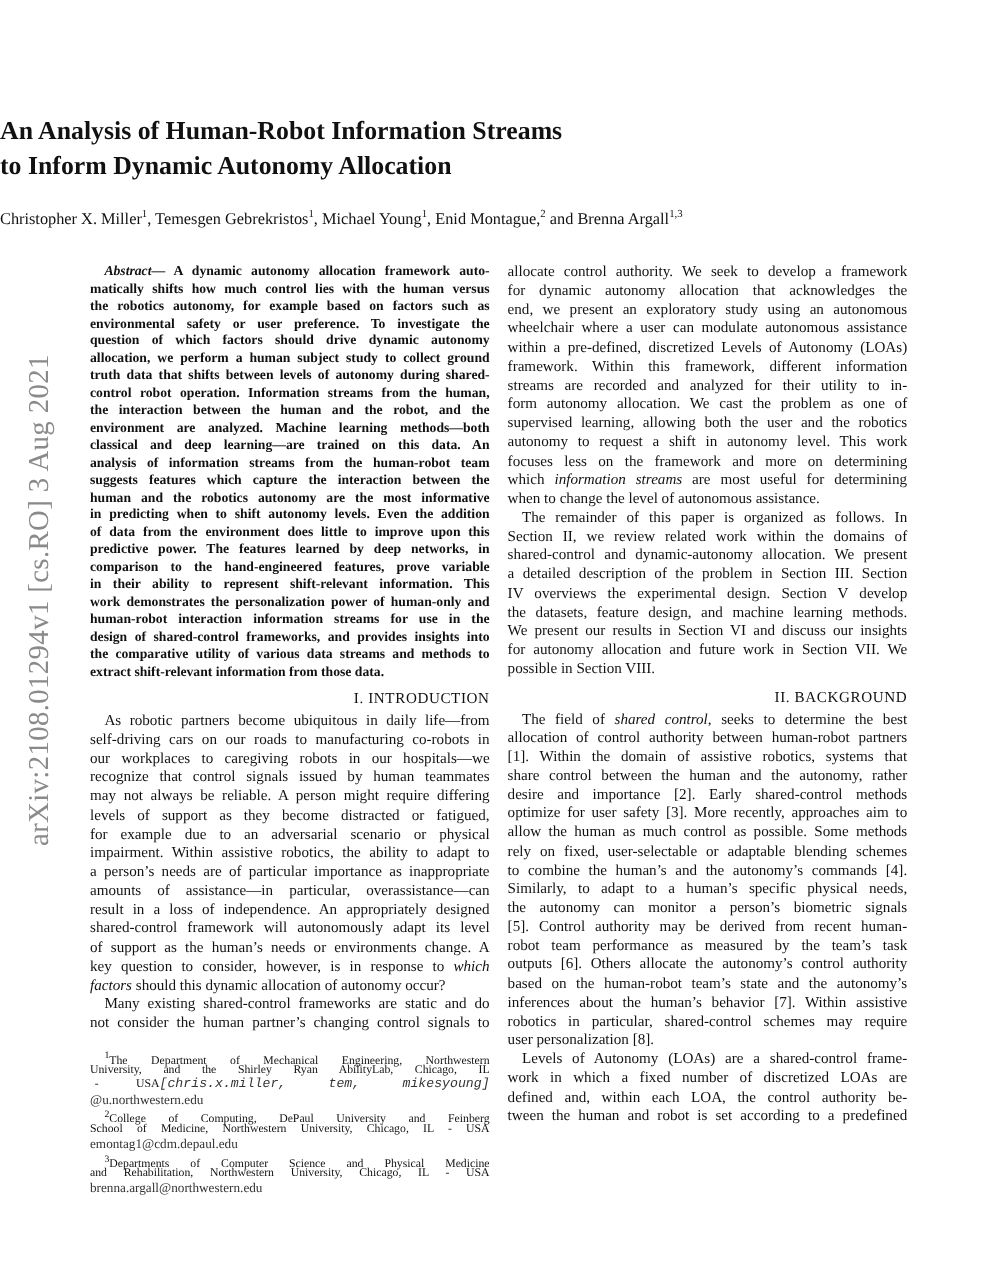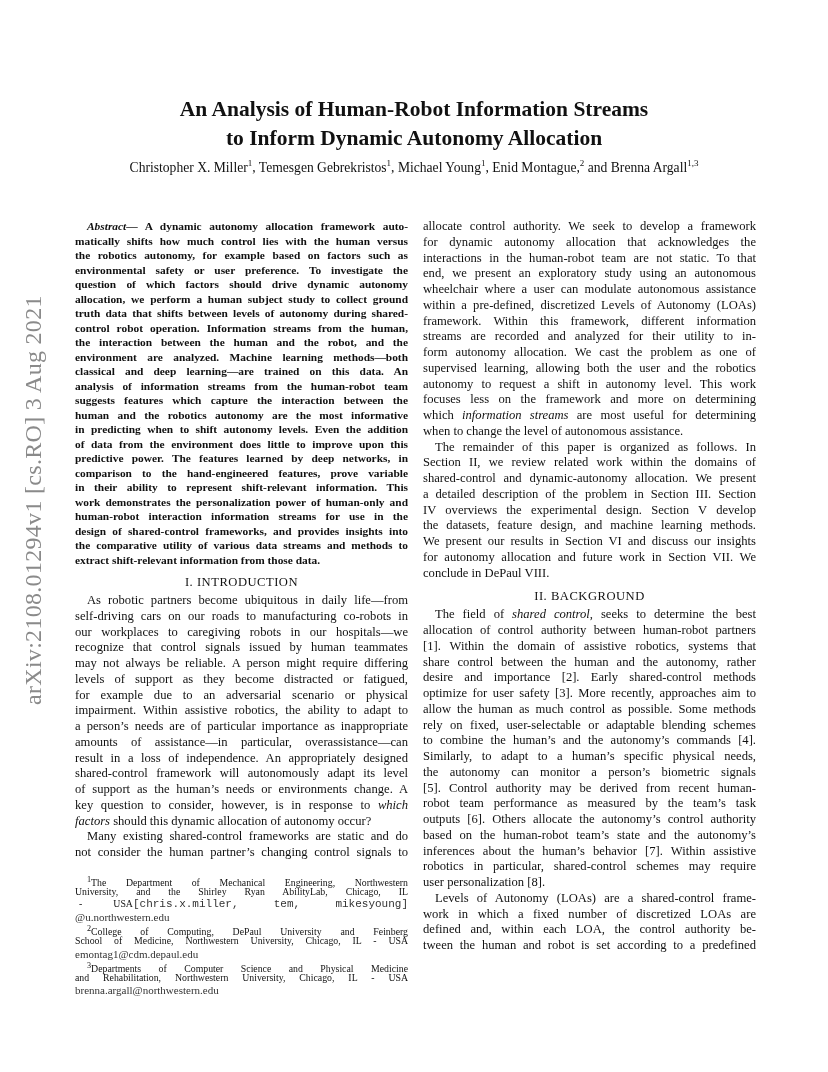--- a/index.html
+++ b/index.html
@@ -1,30 +1,30 @@
 <!DOCTYPE html>
 <html><head>
 <meta charset="utf-8">
 <style>
   html, body { margin: 0; padding: 0; background: #ffffff; }
   body { width: 828px; height: 1072px; position: relative; overflow: hidden; font-family: "Liberation Serif", serif; color: #111; }
-  .title { position: absolute; left: 0; width: 828px; top: 95px; text-align: center; font-weight: bold; font-size: 21.5px; line-height: 29px; }
-  .authors { position: absolute; left: 0; width: 828px; top: 158px; text-align: center; font-size: 13.6px; }
+  .title { position: absolute; left: 0; width: 828px; top: 95px; font-weight: bold; font-size: 21.5px; line-height: 29px; }
+  .authors { position: absolute; left: 0; width: 828px; top: 173px; font-size: 13.6px; }
   .authors sup { font-size: 9px; }
   .sidebar { position: absolute; left: 20px; top: 705px; transform-origin: 0 0; transform: rotate(-90deg); font-size: 24px; color: #8a8a8a; white-space: nowrap; letter-spacing: 0.3px; }
   .col { position: absolute; width: 333px; }
   .col-left { left: 75px; top: 219px; }
   .col-right { left: 423px; top: 219px; width: 333px; }
   .ln { display: block; text-align: justify; text-align-last: justify; white-space: nowrap; height: 15.75px; line-height: 15.75px; font-size: 12.6px; }
   .ln.last { text-align-last: left; }
   .abs .ln { font-weight: bold; font-size: 11.4px; height: 14.5px; line-height: 14.5px; }
   .indent { padding-left: 12px; }
-  .heading { display: block; text-align: center; font-size: 12.6px; letter-spacing: 0.5px; height: 22px; line-height: 22px; margin-top: 4px; }
+  .heading { display: block; text-align: right; font-size: 12.6px; letter-spacing: 0.5px; height: 22px; line-height: 22px; margin-top: 4px; }
   .fn .ln { font-size: 9.8px; height: 12.3px; line-height: 12.3px; }
-  .mono { font-family: "Liberation Mono", monospace; }
+  .mono { font-family: "Liberation Mono", monospace; font-style: italic; }
   .fn .mono-line { font-family: Liberation Serif, serif; font-size: 11px; color: #333; }
   em, i { font-style: italic; }
 </style>
 </head>
 <body>
 
 <div class="sidebar">arXiv:2108.01294v1  [cs.RO]  3 Aug 2021</div>
 
 <div class="title">
   <div>An Analysis of Human-Robot Information Streams</div>
@@ -95,21 +95,20 @@
     <span class="ln indent"><sup>3</sup><span>Departments of Computer Science and Physical Medicine</span></span>
     <span class="ln">and Rehabilitation, Northwestern University, Chicago, IL - USA</span>
     <span class="ln last mono-line">brenna.argall@northwestern.edu</span>
   </div>
 </div>
 
 <div class="col col-right">
   <div id="intro-p2r">
       <span class="ln">allocate control authority. We seek to develop a framework</span>
       <span class="ln">for dynamic autonomy allocation that acknowledges the</span>
-      <span class="ln">interactions in the human-robot team are not static. To that</span>
       <span class="ln">end, we present an exploratory study using an autonomous</span>
       <span class="ln">wheelchair where a user can modulate autonomous assistance</span>
       <span class="ln">within a pre-defined, discretized Levels of Autonomy (LOAs)</span>
       <span class="ln">framework. Within this framework, different information</span>
       <span class="ln">streams are recorded and analyzed for their utility to in-</span>
       <span class="ln">form autonomy allocation. We cast the problem as one of</span>
       <span class="ln">supervised learning, allowing both the user and the robotics</span>
       <span class="ln">autonomy to request a shift in autonomy level. This work</span>
       <span class="ln">focuses less on the framework and more on determining</span>
       <span class="ln"><span>which </span><i>information streams</i><span> are most useful for determining</span></span>
@@ -117,21 +116,21 @@
     </div>
   <div id="intro-p3">
       <span class="ln indent">The remainder of this paper is organized as follows. In</span>
       <span class="ln">Section II, we review related work within the domains of</span>
       <span class="ln">shared-control and dynamic-autonomy allocation. We present</span>
       <span class="ln">a detailed description of the problem in Section III. Section</span>
       <span class="ln">IV overviews the experimental design. Section V develop</span>
       <span class="ln">the datasets, feature design, and machine learning methods.</span>
       <span class="ln">We present our results in Section VI and discuss our insights</span>
       <span class="ln">for autonomy allocation and future work in Section VII. We</span>
-      <span class="ln last">conclude in DePaul VIII.</span>
+      <span class="ln last">possible in Section VIII.</span>
     </div>
 
   <div class="heading" style="margin-top:4px;">II. BACKGROUND</div>
   <div id="bg-p1">
       <span class="ln indent"><span>The field of </span><i>shared control</i><span>, seeks to determine the best</span></span>
       <span class="ln">allocation of control authority between human-robot partners</span>
       <span class="ln">[1]. Within the domain of assistive robotics, systems that</span>
       <span class="ln">share control between the human and the autonomy, rather</span>
       <span class="ln">desire and importance [2]. Early shared-control methods</span>
       <span class="ln">optimize for user safety [3]. More recently, approaches aim to</span>

